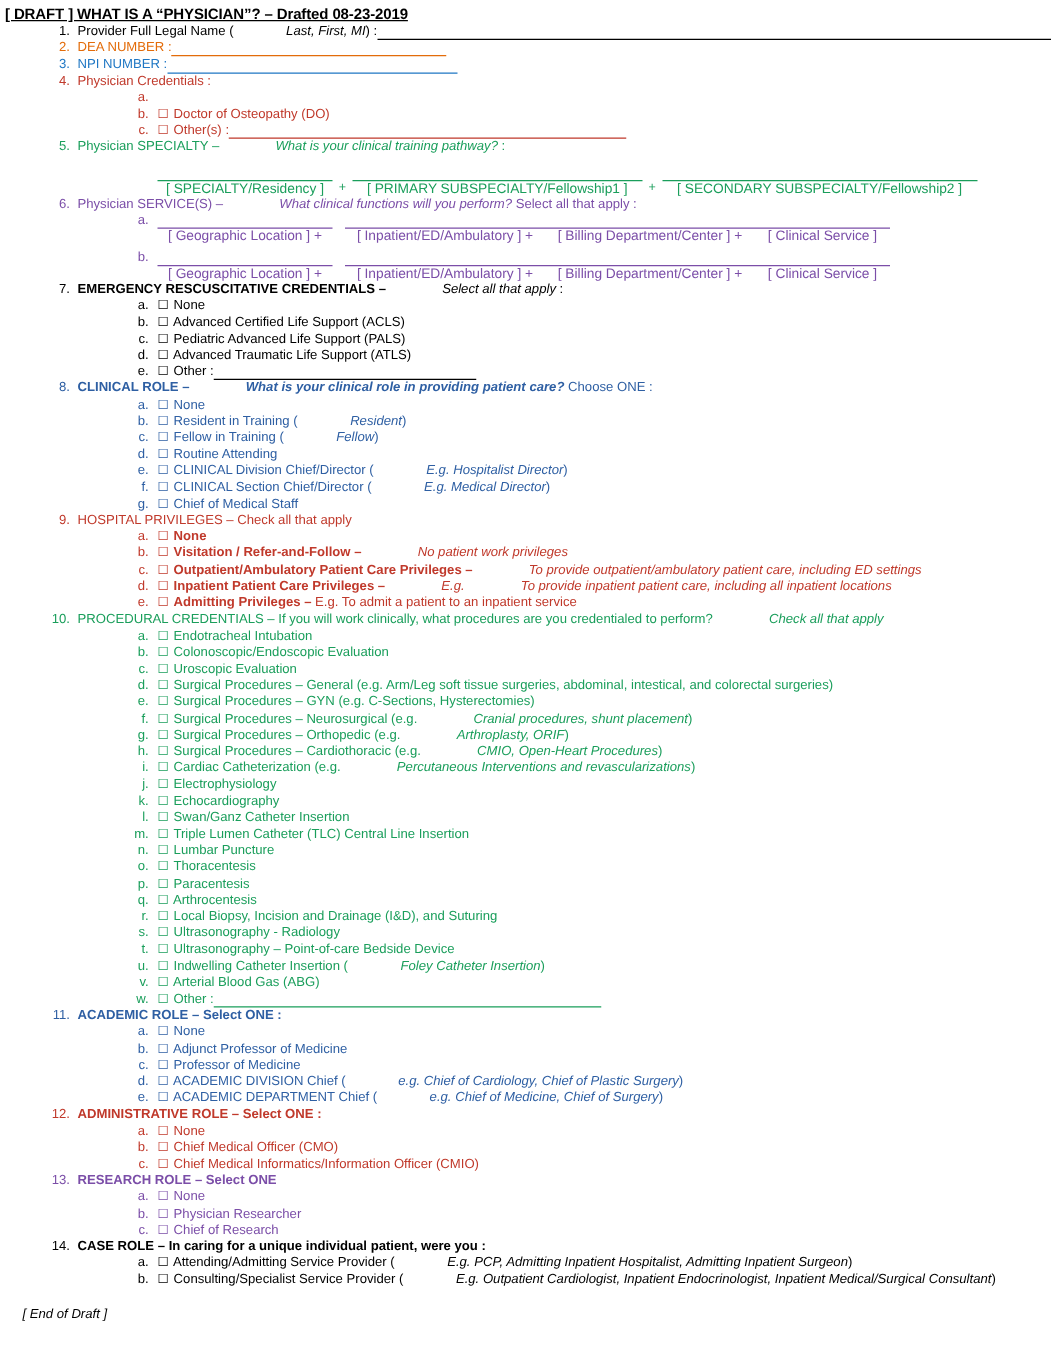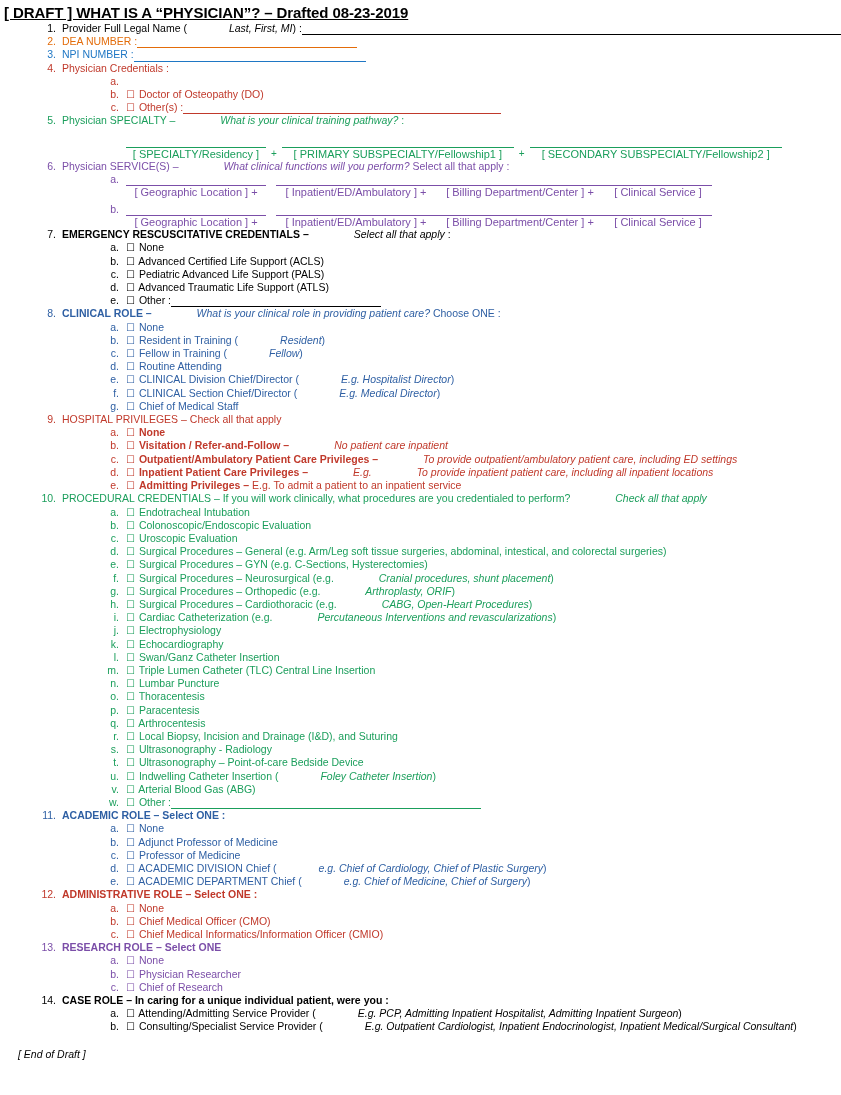--- a/index.html
+++ b/index.html
@@ -16,21 +16,21 @@
     overflow: hidden;
   }
   .page {
     position: relative;
     width: 841px;
     height: 1095px;
     padding: 0;
     box-sizing: border-box;
   }
   .doc-title {
-    font-size: 15px;
+    font-size: 12px;
     font-weight: bold;
     text-decoration: underline;
     color: #000000;
     margin: 4px 0 1px 4px;
     letter-spacing: -0.1px;
     white-space: nowrap;
   }
   
   .item {
     display: flex;
@@ -258,21 +258,21 @@
     <span class="ltr">d.</span>
     <span class="stxt"><span class="cb">☐</span> <span>Advanced Traumatic Life Support (ATLS)</span></span>
   </div>
   <div class="sub c-black">
     <span class="ltr">e.</span>
     <span class="stxt"><span class="cb">☐</span> <span>Other :</span><span class="blank" style="width:210px"></span></span>
   </div>
 
   <div class="item c-navy">
     <span class="num">8.</span>
-    <span class="itxt bd"><span>CLINICAL ROLE – </span><span class="it" style="font-weight:normal">What is your clinical role in providing patient care?</span><span style="font-weight:normal"> Choose ONE :</span></span>
+    <span class="itxt bd"><span>CLINICAL ROLE – </span><span class="it" style="font-weight:bold">What is your clinical role in providing patient care?</span><span style="font-weight:normal"> Choose ONE :</span></span>
   </div>
   <div class="sub c-navy">
     <span class="ltr">a.</span>
     <span class="stxt"><span class="cb">☐</span> <span>None</span></span>
   </div>
   <div class="sub c-navy">
     <span class="ltr">b.</span>
     <span class="stxt"><span class="cb">☐</span> <span>Resident in Training (</span><span class="it">Resident</span><span>)</span></span>
   </div>
   <div class="sub c-navy">
@@ -299,21 +299,21 @@
   <div class="item c-dred">
     <span class="num">9.</span>
     <span class="itxt">HOSPITAL PRIVILEGES – Check all that apply</span>
   </div>
   <div class="sub c-dred">
     <span class="ltr">a.</span>
     <span class="stxt"><span class="cb bd">☐</span> <span class="bd">None</span></span>
   </div>
   <div class="sub c-dred">
     <span class="ltr">b.</span>
-    <span class="stxt"><span class="cb bd">☐</span> <span class="bd">Visitation / Refer-and-Follow – </span><span class="it">No patient care inpatient</span></span>
+    <span class="stxt"><span class="cb bd">☐</span> <span class="bd">Visitation / Refer-and-Follow – </span><span class="it">No patient work privileges</span></span>
   </div>
   <div class="sub c-dred">
     <span class="ltr">c.</span>
     <span class="stxt"><span class="cb bd">☐</span> <span class="bd">Outpatient/Ambulatory Patient Care Privileges – </span><span class="it">To provide outpatient/ambulatory patient care, including ED settings</span></span>
   </div>
   <div class="sub c-dred">
     <span class="ltr">d.</span>
     <span class="stxt"><span class="cb bd">☐</span> <span class="bd">Inpatient Patient Care Privileges – </span><span class="it">E.g.</span><span class="it"> To provide inpatient patient care, including all inpatient locations</span></span>
   </div>
   <div class="sub c-dred">
@@ -349,21 +349,21 @@
       <div class="sub c-green">
         <span class="ltr">f.</span>
         <span class="stxt"><span class="cb">☐</span> <span>Surgical Procedures – Neurosurgical (e.g. </span><span class="it">Cranial procedures, shunt placement</span><span>)</span></span>
       </div>
       <div class="sub c-green">
         <span class="ltr">g.</span>
         <span class="stxt"><span class="cb">☐</span> <span>Surgical Procedures – Orthopedic (e.g. </span><span class="it">Arthroplasty, ORIF</span><span>)</span></span>
       </div>
       <div class="sub c-green">
         <span class="ltr">h.</span>
-        <span class="stxt"><span class="cb">☐</span> <span>Surgical Procedures – Cardiothoracic (e.g. </span><span class="it">CABG, Open-Heart Procedures</span><span>)</span></span>
+        <span class="stxt"><span class="cb">☐</span> <span>Surgical Procedures – Cardiothoracic (e.g. </span><span class="it">CMIO, Open-Heart Procedures</span><span>)</span></span>
       </div>
       <div class="sub c-green">
         <span class="ltr">i.</span>
         <span class="stxt"><span class="cb">☐</span> <span>Cardiac Catheterization (e.g. </span><span class="it">Percutaneous Interventions and revascularizations</span><span>)</span></span>
       </div>
       <div class="sub c-green">
         <span class="ltr">j.</span>
         <span class="stxt"><span class="cb">☐</span> <span>Electrophysiology</span></span>
       </div>
       <div class="sub c-green">

